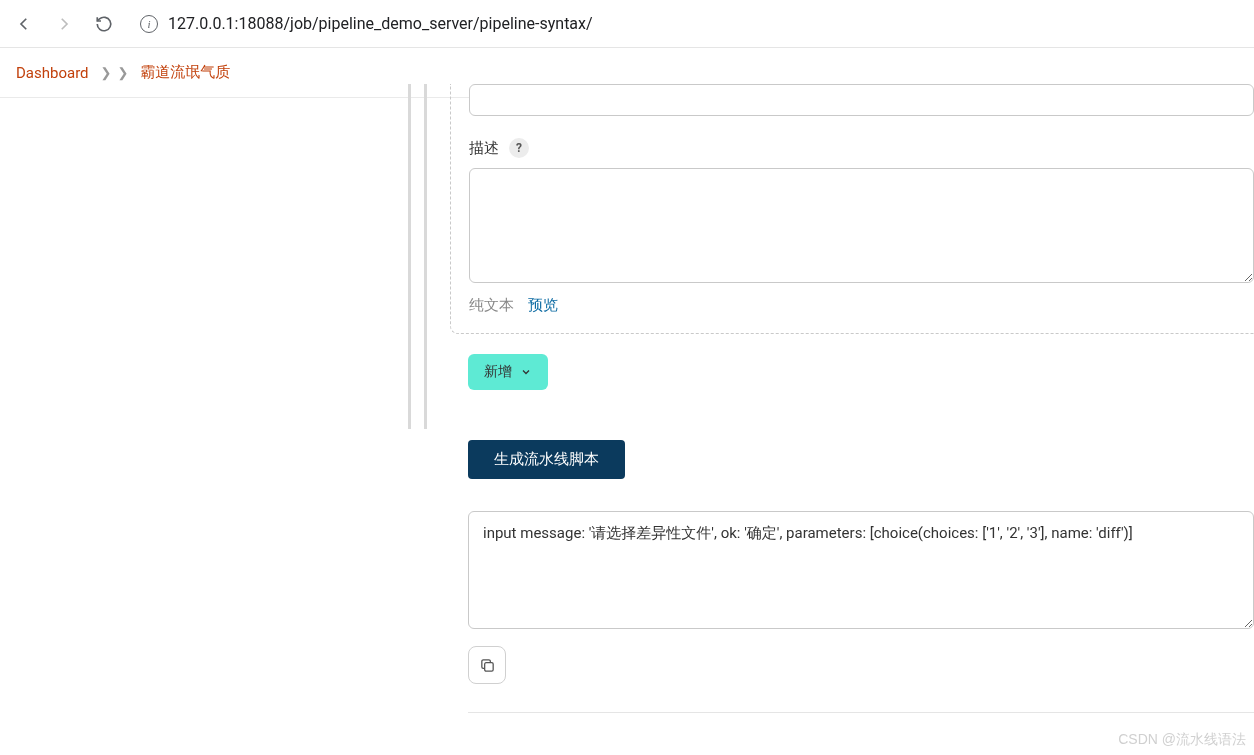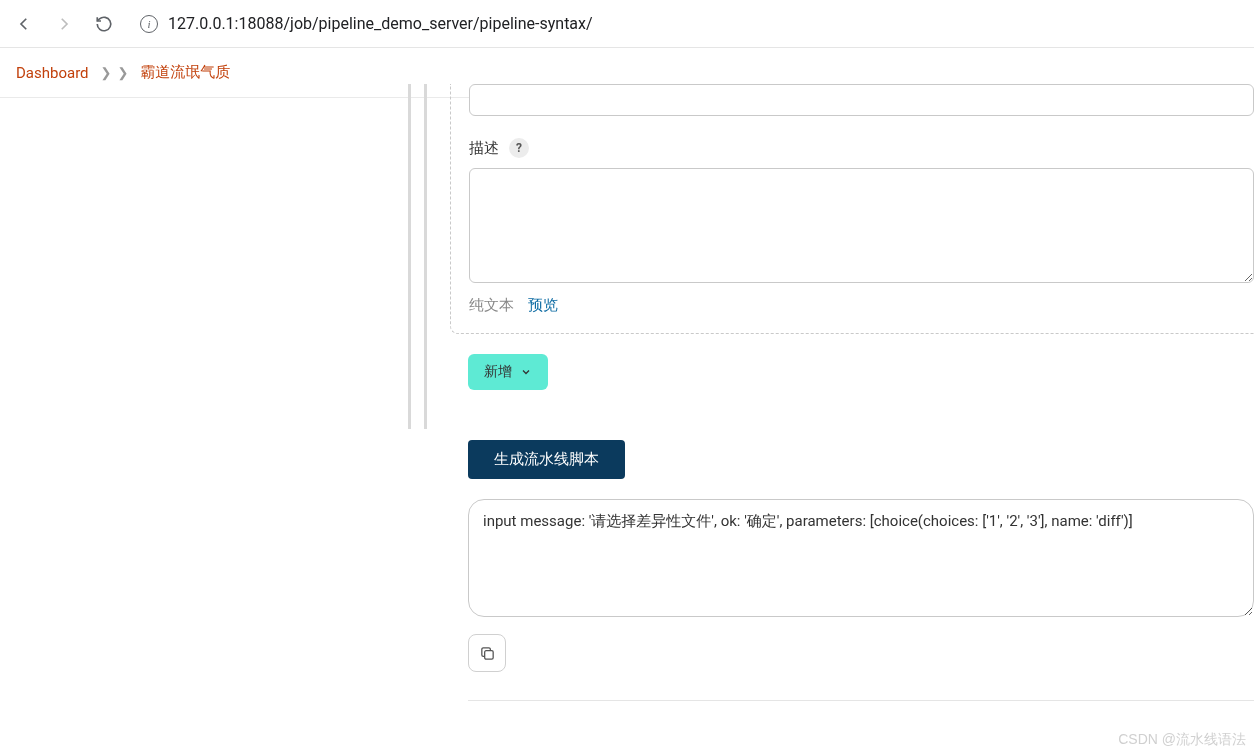--- a/index.html
+++ b/index.html
@@ -202,25 +202,25 @@
       padding: 10px 26px;
       font-size: 15px;
       font-weight: 500;
       cursor: pointer;
     }
 
     .script-output {
       width: 100%;
       min-height: 118px;
       border: 1px solid #c9c9c9;
-      border-radius: 16px;
+      border-radius: 6px;
       padding: 12px 14px;
       font-size: 15px;
       font-family: inherit;
-      margin-top: 20px;
+      margin-top: 32px;
       resize: vertical;
       background: #fff;
       color: #333;
     }
 
     .copy-btn {
       width: 38px;
       height: 38px;
       border: 1px solid #d0d0d0;
       border-radius: 8px;

